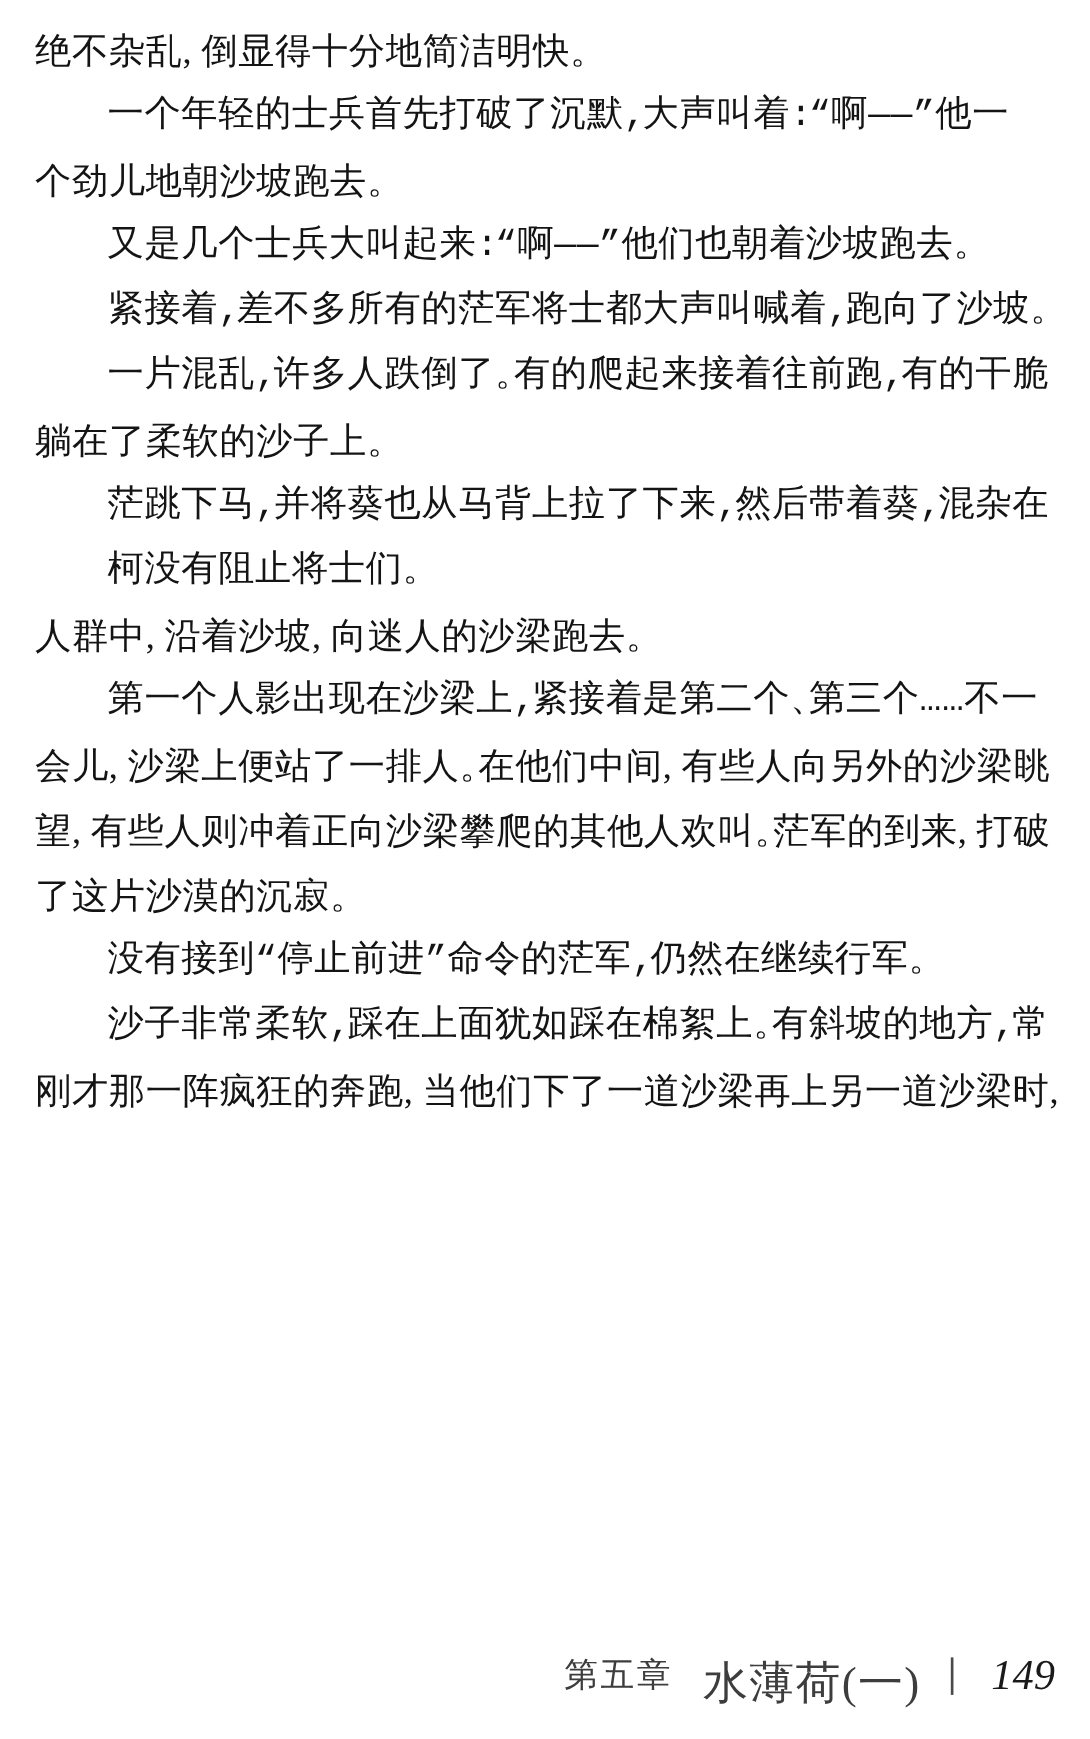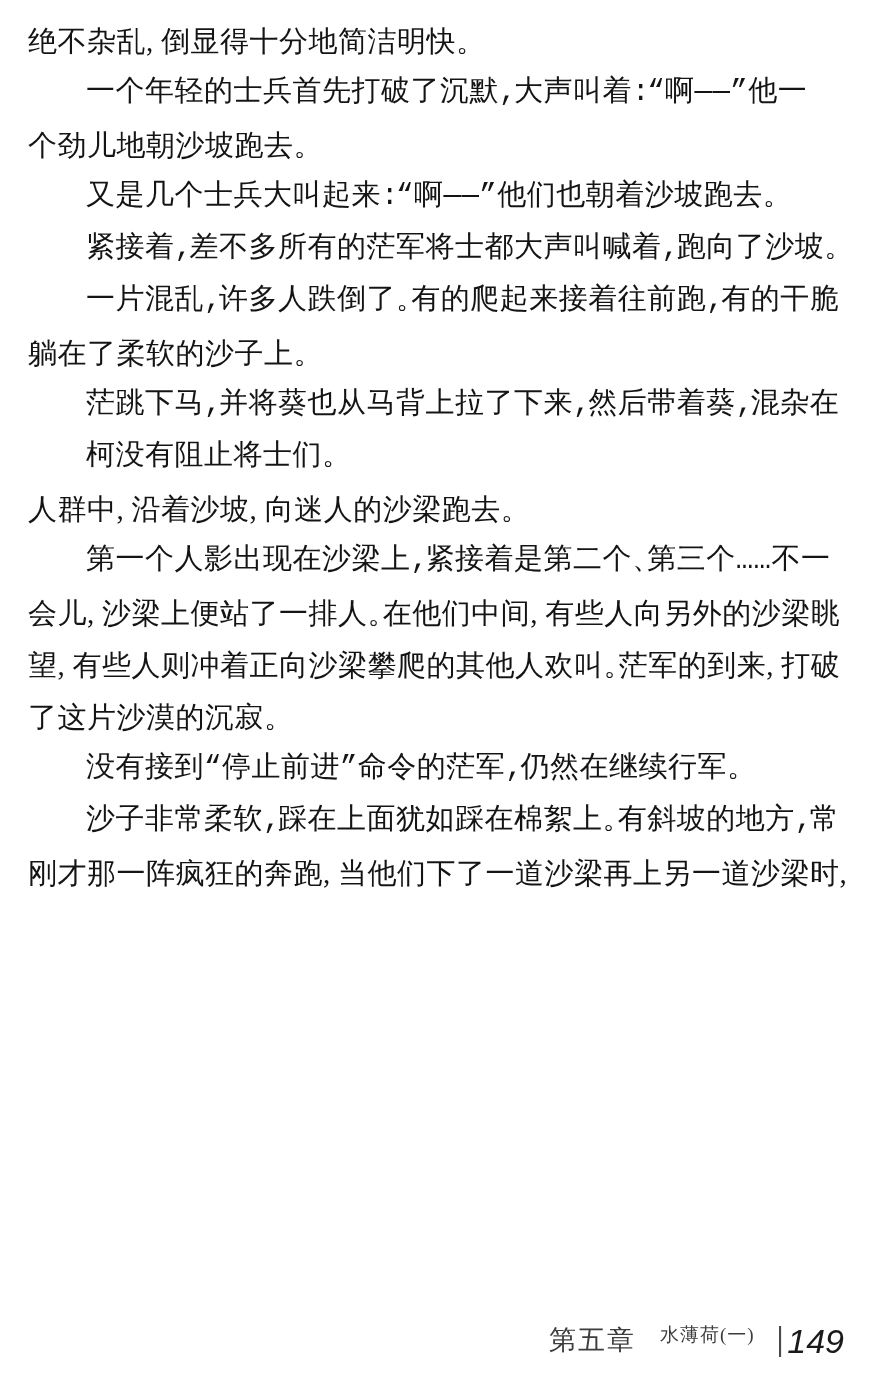--- a/index.html
+++ b/index.html
@@ -48,38 +48,38 @@
     display: flex;
     align-items: flex-start;
     white-space: nowrap;
   }
   .footer .chapter {
     font-size: 27px;
     color: #3d3d3d;
     letter-spacing: 2px;
   }
   .footer .title {
-    font-size: 19px;
+    font-size: 36px;
     color: #3d3d3d;
     margin-left: 24px;
     letter-spacing: 1px;
   }
   .footer .sep {
     display: inline-block;
     margin-left: 22px;
     font-size: 30px;
     font-weight: bold;
     color: #4a4a4a;
     transform: scaleY(1.1);
   }
   .footer .pagenum {
-    margin-left: 4px;
+    margin-left: 28px;
     font-size: 34px;
     font-style: italic;
-    font-family: Liberation Sans, sans-serif;
+    font-family: Liberation Serif, serif;
     color: #1a1a1a;
   }
 </style>
 </head>
 <body>
 
 <div class="page">
 
   <div class="text-block">
       <div class="line">绝不杂乱<span class="p">,</span>倒显得十分地简洁明快<span class="p">。</span></div>

